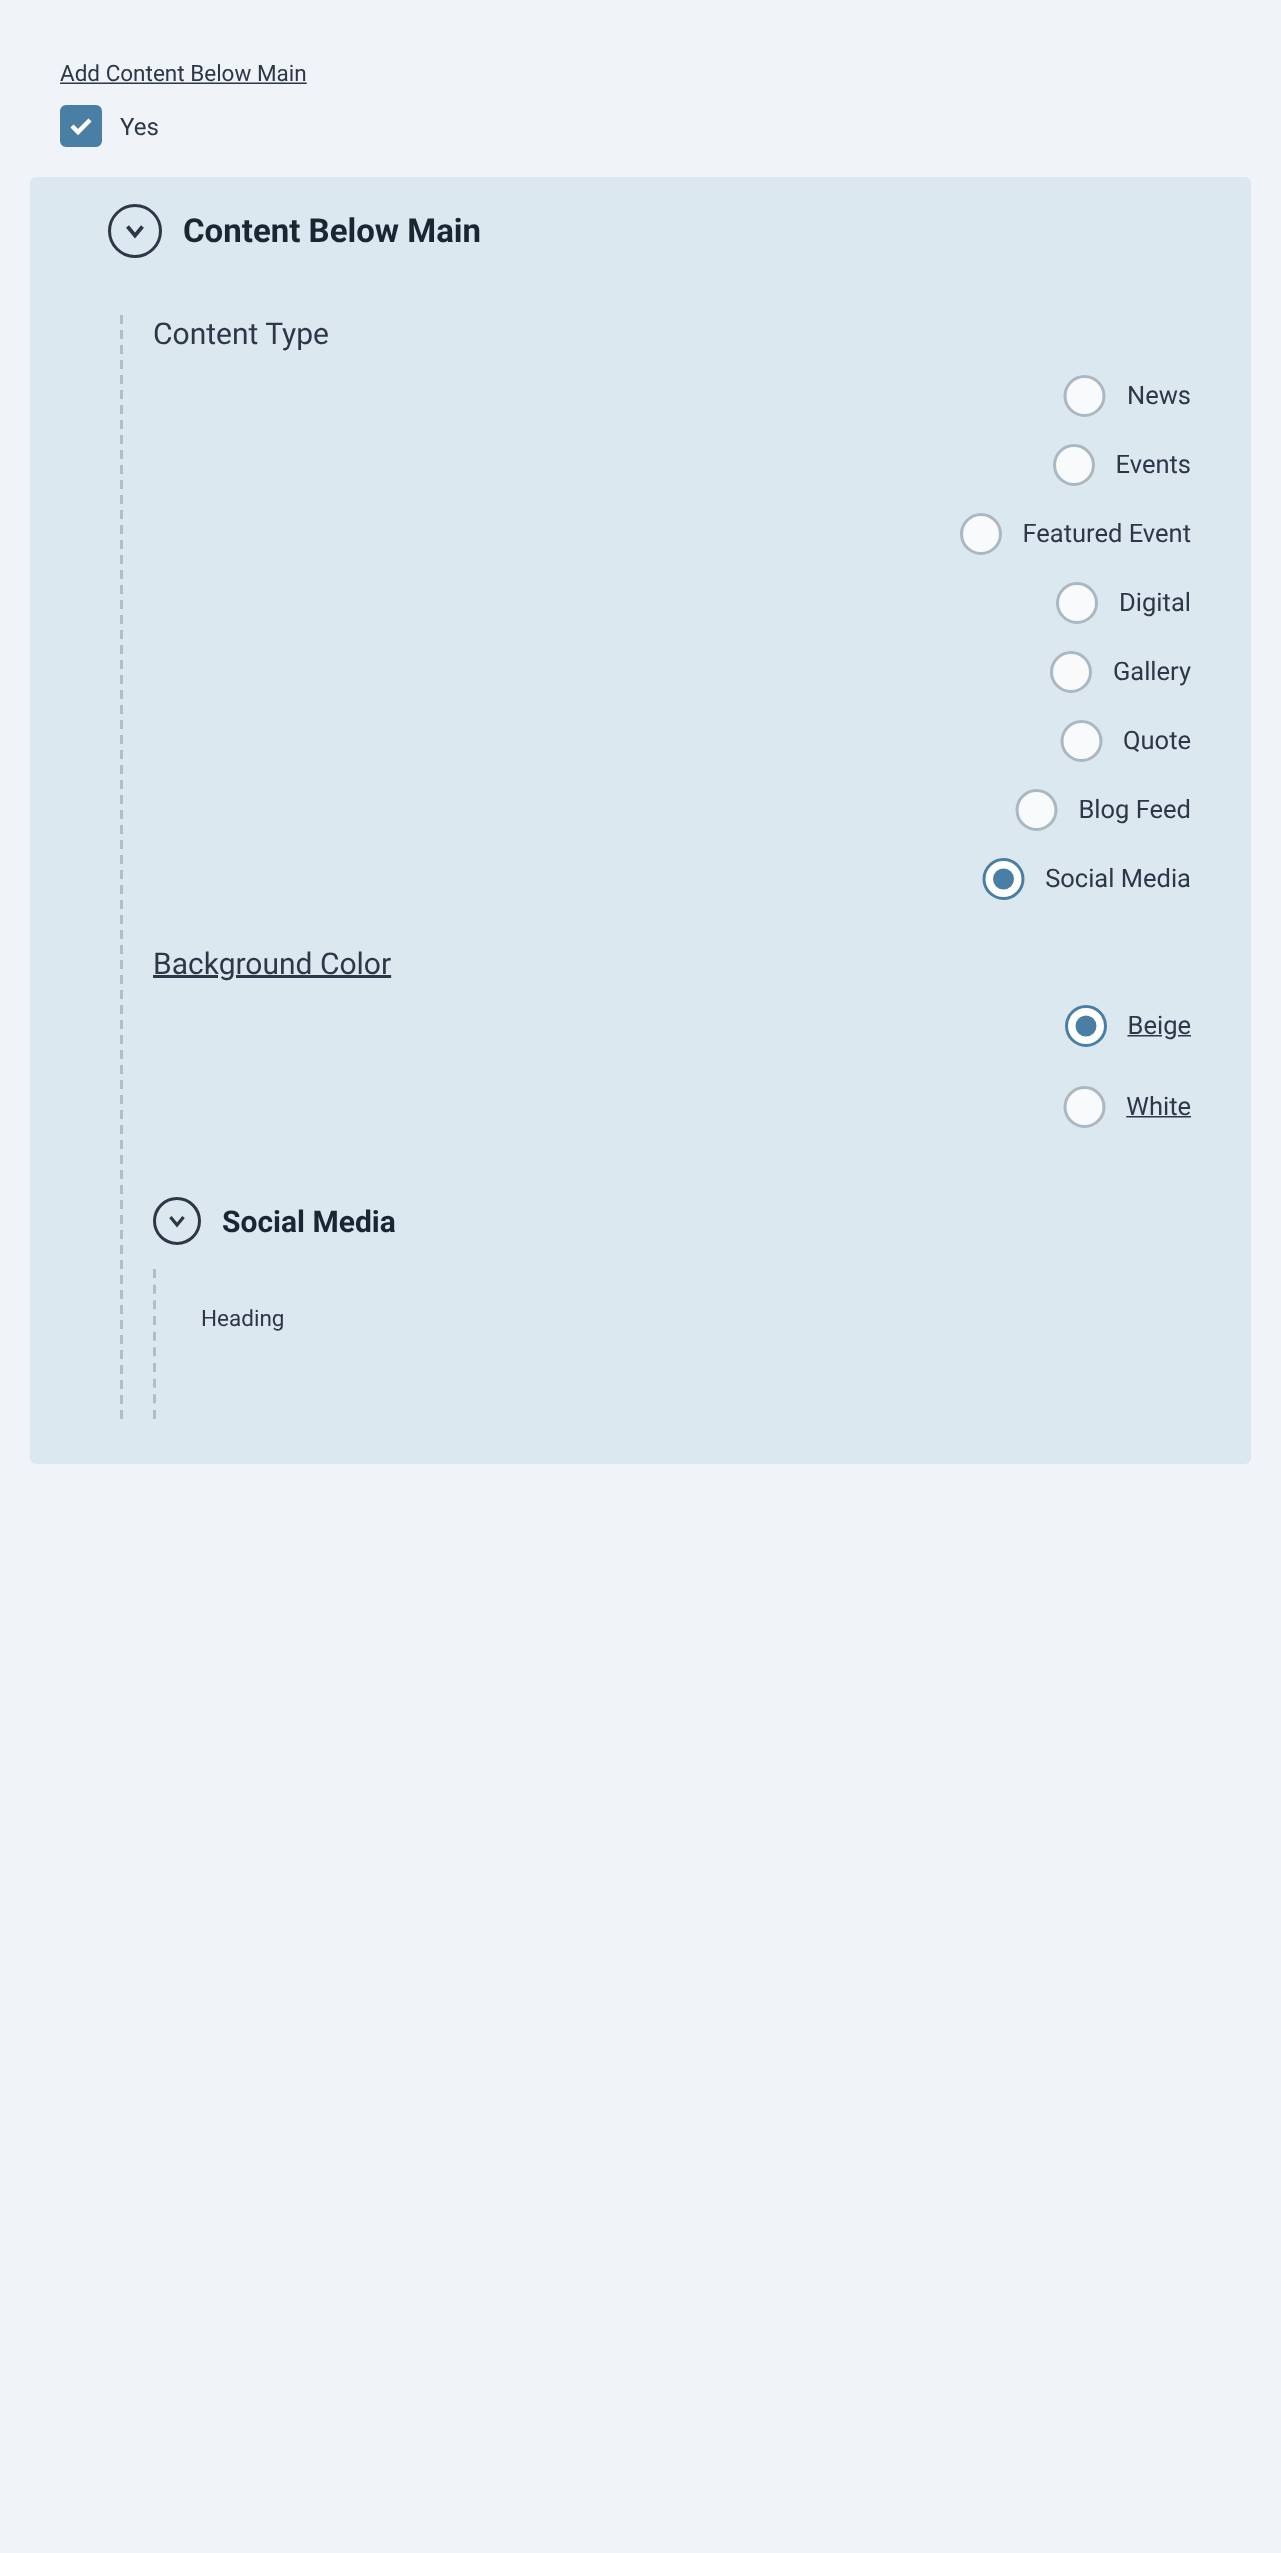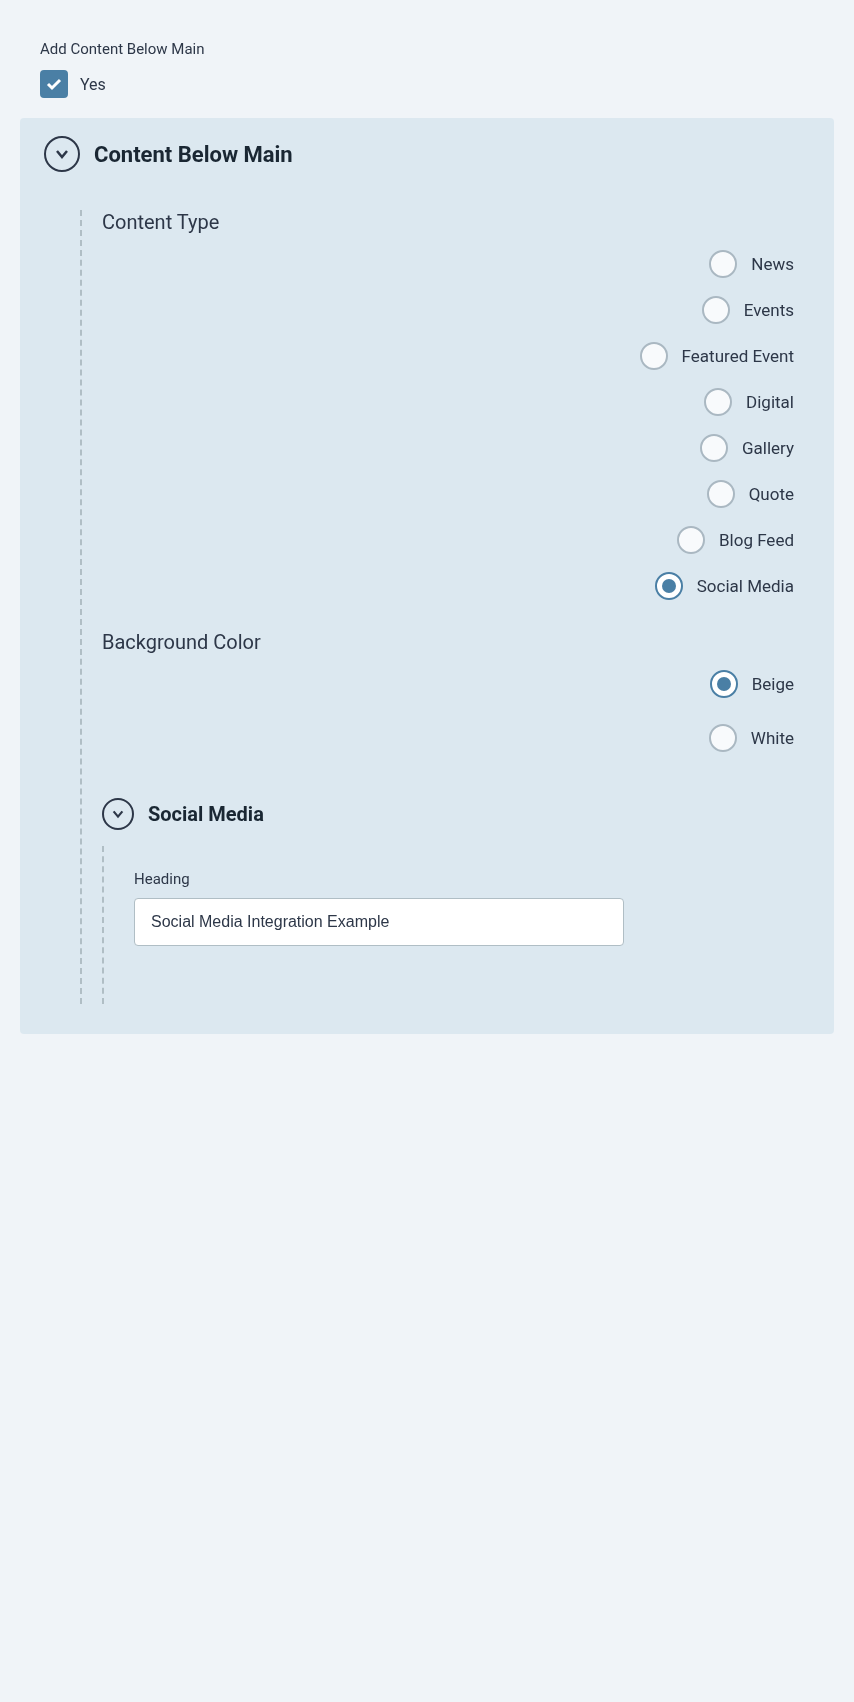--- a/index.html
+++ b/index.html
@@ -25,20 +25,21 @@
 
     .add-content-section {
       padding: 10px 20px 20px 20px;
     }
 
     .section-label {
       font-size: 15px;
       color: #2d3748;
       margin-bottom: 12px;
       font-weight: 400;
+      text-decoration: underline;
     }
 
     .checkbox-row {
       display: flex;
       align-items: center;
       gap: 12px;
     }
 
     .checkbox-custom {
       width: 28px;
@@ -71,20 +72,21 @@
       border-radius: 4px;
       margin: 0 0 0 0;
     }
 
     .collapsible-header {
       display: flex;
       align-items: center;
       gap: 14px;
       padding: 18px 24px;
       cursor: pointer;
+      margin-left: 28px;
     }
 
     .collapse-icon {
       width: 36px;
       height: 36px;
       border: 2px solid #2d3748;
       border-radius: 50%;
       display: flex;
       align-items: center;
       justify-content: center;
@@ -159,20 +161,21 @@
     }
 
     .radio-label {
       font-size: 17px;
       color: #2d3748;
     }
 
     .background-color-section {
       margin-top: 10px;
       margin-bottom: 30px;
+      text-decoration: underline;
     }
 
     .radio-group-horizontal {
       display: flex;
       flex-direction: column;
       gap: 26px;
       margin-top: 12px;
     }
 
     .divider-left {
@@ -367,21 +370,20 @@
                 </svg>
               </div>
               <span class="nested-collapsible-title">Social Media</span>
             </div>
           </div>
 
           <div class="nested-content">
 
             <div class="form-field">
               <div class="form-field-label">Heading</div>
-              <input type="text" class="text-input" value="Social Media Integration Example" style="">
             </div>
 
 
           </div>
         </div>
 
       </div>
     </div>
   </div>
 

